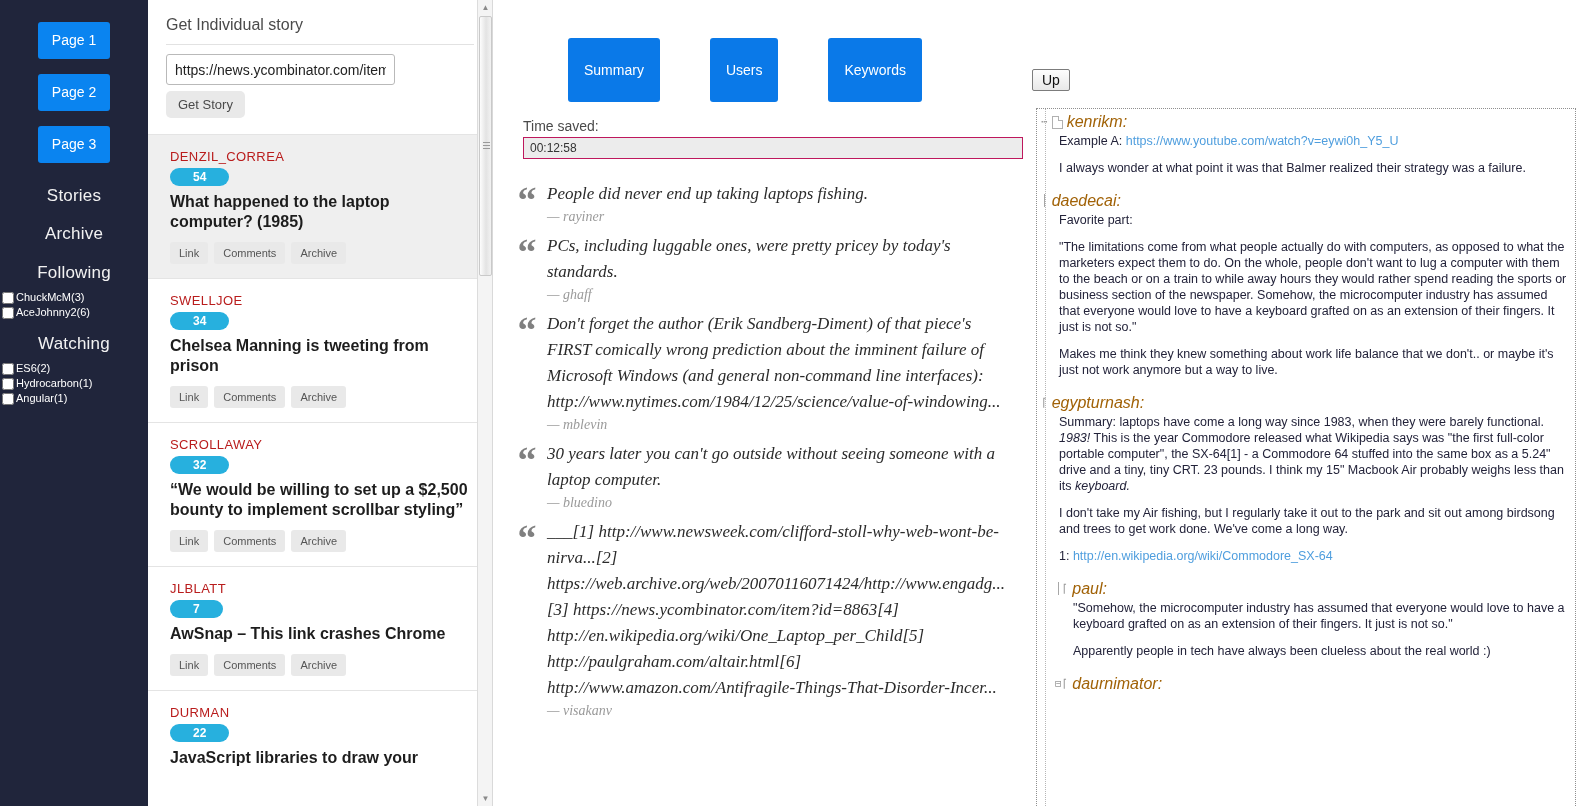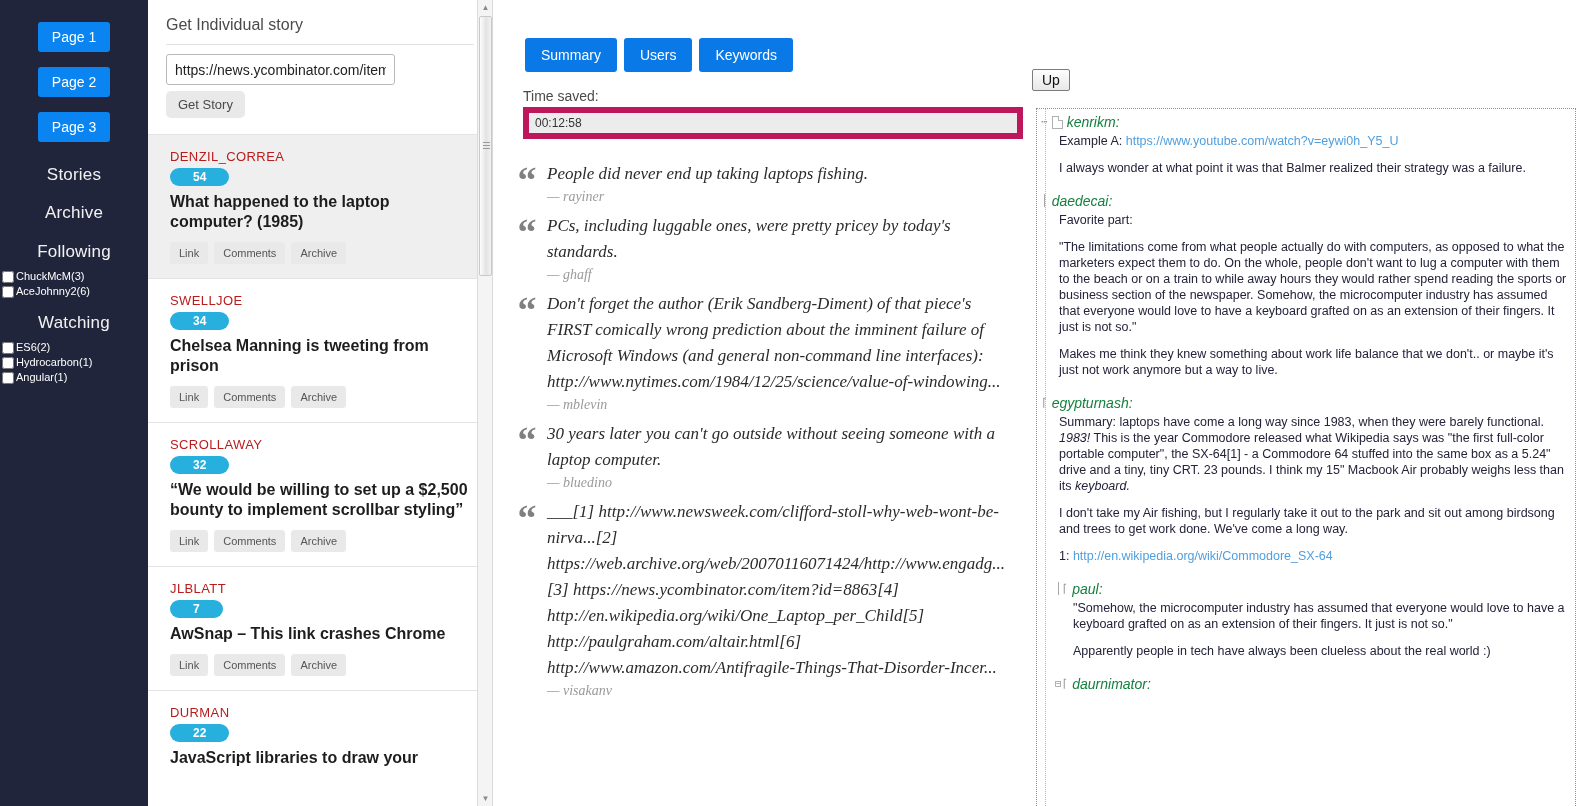--- a/index.html
+++ b/index.html
@@ -29,21 +29,21 @@
     color: #fff;
     padding-top: 22px;
     display: flex;
     flex-direction: column;
     align-items: center;
     overflow: hidden;
   }
   .page-btn {
     display: block;
     width: 72px;
-    height: 30px;
+    height: 37px;
     line-height: 31px;
     margin: 0 0 15px 0;
     background: #0a84f0;
     color: #fff;
     border: none;
     border-radius: 3px;
     font-size: 14px;
     font-family: "Liberation Sans", sans-serif;
     text-align: center;
     cursor: pointer;
@@ -219,38 +219,39 @@
     padding: 0;
     overflow: hidden;
     border-right: 1px solid #ffffff;
   }
   .tabs {
     padding: 38px 0 0 32px;
     display: flex;
     gap: 7px;
   }
   .tab-btn {
-    padding: 9px 16px;
+    padding: 24px 16px;
     background: #0a79e8;
     color: #fff;
     border: none;
     border-radius: 3px;
     font-size: 14px;
     font-family: "Liberation Sans", sans-serif;
     cursor: pointer;
+    margin-left: 43px;
   }
   .time-block { padding: 16px 12px 0 30px; }
   .time-label {
     font-size: 14px;
     color: #4a4a4a;
     margin-bottom: 3px;
   }
   .time-value {
     background: #ececec;
-    border: 6px solid #be185d;
+    border: 1px solid #be185d;
     padding: 3px 6px;
     font-size: 12px;
     color: #333;
     width: 500px;
   }
   .quotes { padding: 22px 20px 0 14px; }
   .quote-row {
     display: flex;
     align-items: flex-start;
     margin-bottom: 8px;
@@ -340,23 +341,23 @@
   .doc-icon::after {
     content: "";
     position: absolute;
     top: -1px; right: -1px;
     width: 4px; height: 4px;
     background: #fff;
     border-left: 1px solid #b0b0b0;
     border-bottom: 1px solid #b0b0b0;
   }
   .node-user {
-    font-size: 14px;
+    font-size: 16px;
     font-style: italic;
-    color: #15803d;
+    color: #a16207;
     font-family: "Liberation Sans", sans-serif;
   }
   .node-body { padding: 2px 8px 6px 22px; }
   .node-body p {
     margin: 0 0 11px 0;
     font-size: 12.5px;
     line-height: 16px;
     color: #23233a;
   }
   .node-body p:last-child { margin-bottom: 6px; }

